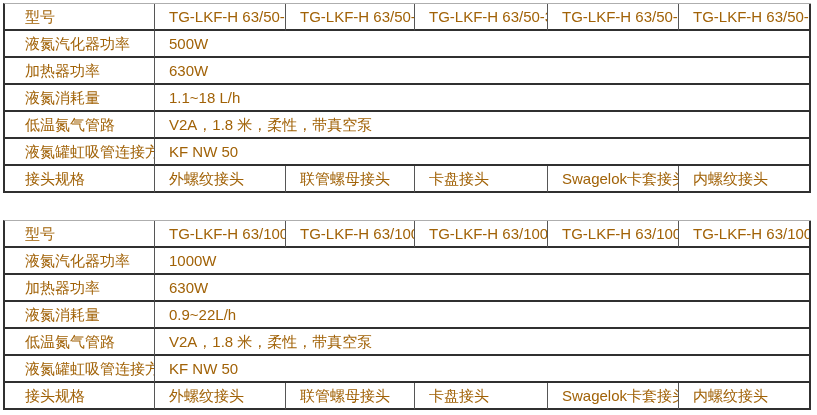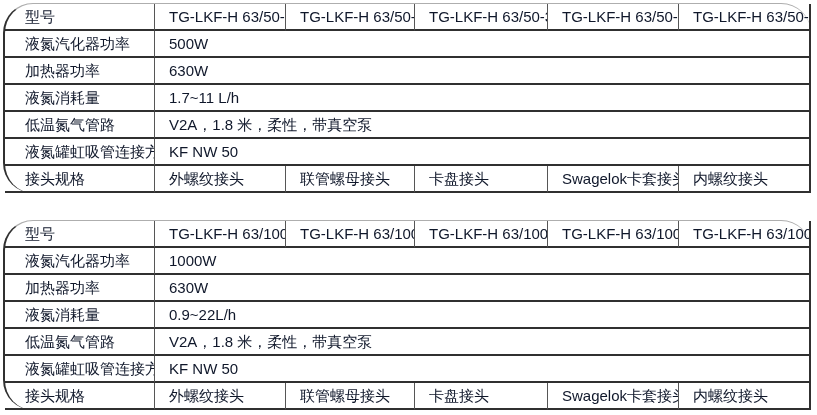--- a/index.html
+++ b/index.html
@@ -17,22 +17,21 @@
     background: #ffffff;
   }
   table.spec {
     border-spacing: 0;
     table-layout: fixed;
     width: 806px;
     margin-left: 3px;
     border-left: 2px solid #303030;
     border-top: 1px solid #aeaeae;
     font-size: 15px;
-    color: #0f172a;
-    border-radius: 30px;
+    color: #a16207;
   }
   table.spec:first-child { margin-top: 3px; }
   table.spec + table.spec { margin-top: 27px; }
   table.spec td {
     height: 25px;
     padding: 0 4px 0 14px;
     border-right: 1px solid #565656;
     border-bottom: 2px solid #303030;
     vertical-align: middle;
     white-space: nowrap;
@@ -68,21 +67,21 @@
     <tr>
       <td class="rowlabel">液氮汽化器功率</td>
       <td class="last" colspan="5">500W</td>
     </tr>
     <tr>
       <td class="rowlabel">加热器功率</td>
       <td class="last" colspan="5">630W</td>
     </tr>
     <tr>
       <td class="rowlabel">液氮消耗量</td>
-      <td class="last" colspan="5">1.7~11 L/h</td>
+      <td class="last" colspan="5">1.1~18 L/h</td>
     </tr>
     <tr>
       <td class="rowlabel">低温氮气管路</td>
       <td class="last" colspan="5">V2A，1.8 米，柔性，带真空泵</td>
     </tr>
     <tr>
       <td class="rowlabel">液氮罐虹吸管连接方式</td>
       <td class="last" colspan="5">KF NW 50</td>
     </tr>
     <tr>

